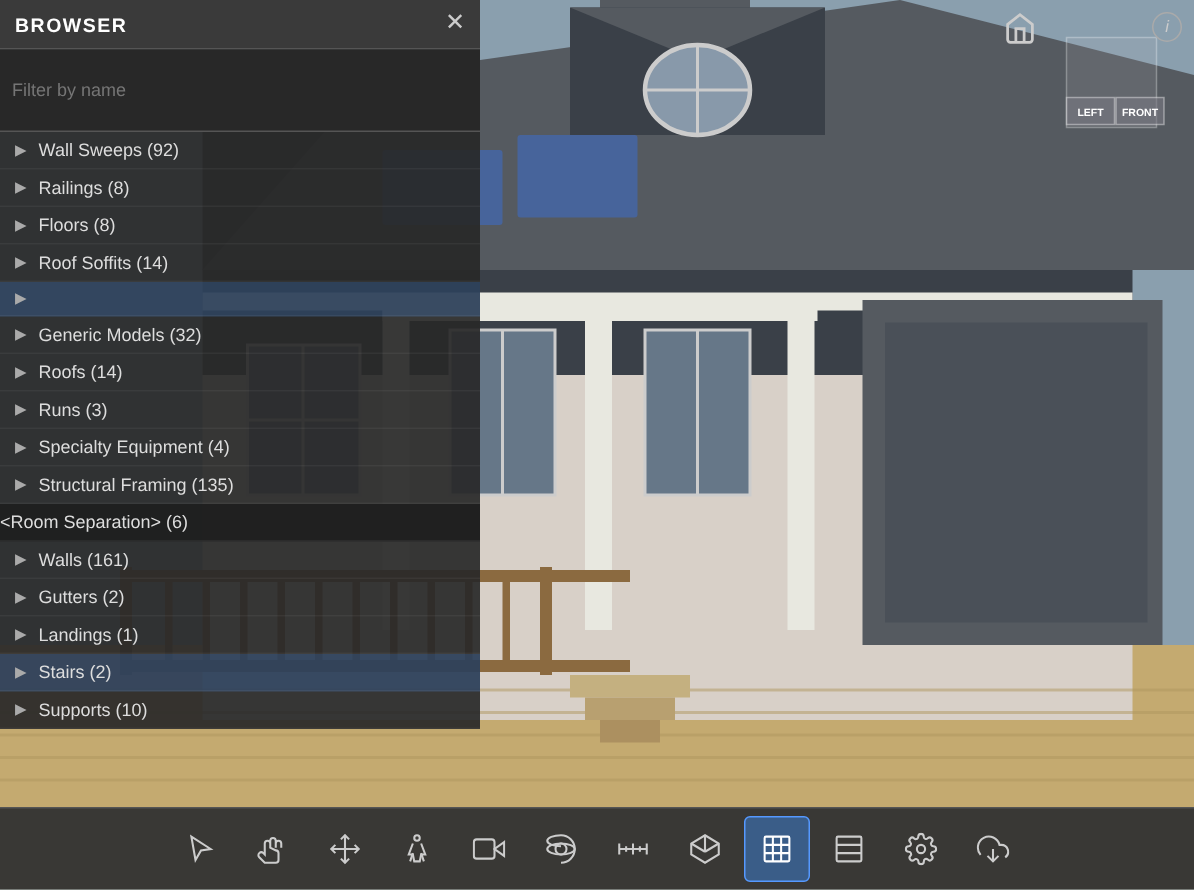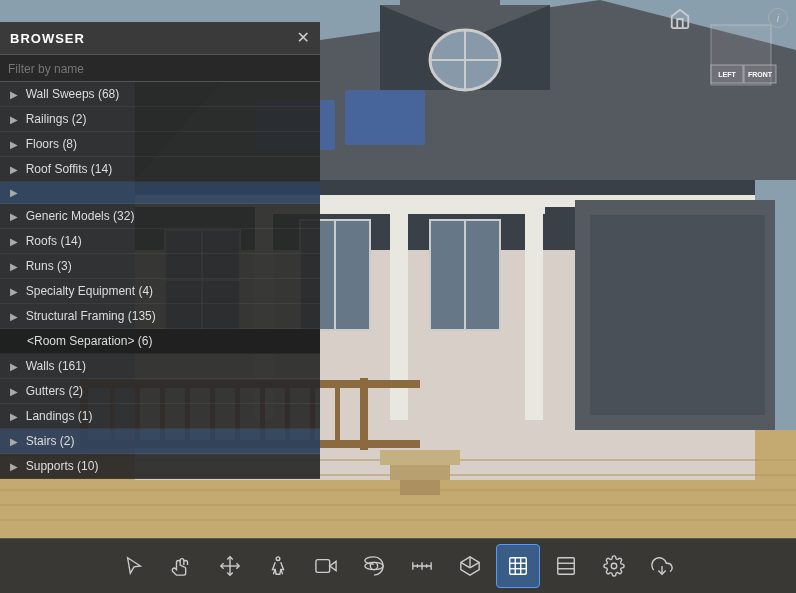--- a/index.html
+++ b/index.html
@@ -25,21 +25,20 @@
     
     .browser-panel {
       position: absolute;
       top: 0; left: 0;
       width: 320px;
       background: rgba(40, 40, 40, 0.92);
       z-index: 10;
       display: flex;
       flex-direction: column;
       max-height: 535px;
-      margin-top: 22px;
     }
 
     .browser-header {
       display: flex;
       align-items: center;
       justify-content: space-between;
       background: #3a3a3a;
       padding: 8px 10px;
       border-bottom: 1px solid #555;
     }
@@ -54,21 +53,21 @@
     .browser-close {
       color: #ccc;
       font-size: 16px;
       cursor: pointer;
       background: none;
       border: none;
       line-height: 1;
     }
 
     .browser-search {
-      padding: 4px 8px;
+      padding: 18px 8px;
       background: rgba(40,40,40,0.95);
       border-bottom: 1px solid #555;
     }
 
     .browser-search input {
       width: 100%;
       background: transparent;
       border: none;
       color: #aaa;
       font-size: 12px;
@@ -94,21 +93,21 @@
       margin-right: 8px;
       font-size: 10px;
       color: #aaa;
     }
 
     .browser-item.selected {
       background: rgba(60, 120, 200, 0.3);
     }
 
     .room-sep {
-      padding: 5px 27px;
+      padding: 5px 0;
       color: #ddd;
       font-size: 12px;
       background: rgba(30,30,30,0.9);
       border-bottom: 1px solid rgba(255,255,255,0.05);
     }
 
     
     .toolbar {
       position: absolute;
       bottom: 0; left: 0; right: 0;
@@ -261,26 +260,26 @@
     <span class="browser-title">BROWSER</span>
     <button class="browser-close">✕</button>
   </div>
   <div class="browser-search">
     <input type="text" placeholder="Filter by name" style="">
   </div>
   <div class="browser-list">
 
     <div class="browser-item">
       <span class="arrow">▶</span>
-      <span>Wall Sweeps (68)</span>
-    </div>
-
-    <div class="browser-item">
-      <span class="arrow">▶</span>
-      <span>Railings (2)</span>
+      <span>Wall Sweeps (92)</span>
+    </div>
+
+    <div class="browser-item">
+      <span class="arrow">▶</span>
+      <span>Railings (8)</span>
     </div>
 
     <div class="browser-item">
       <span class="arrow">▶</span>
       <span>Floors (8)</span>
     </div>
 
     <div class="browser-item">
       <span class="arrow">▶</span>
       <span>Roof Soffits (14)</span>

